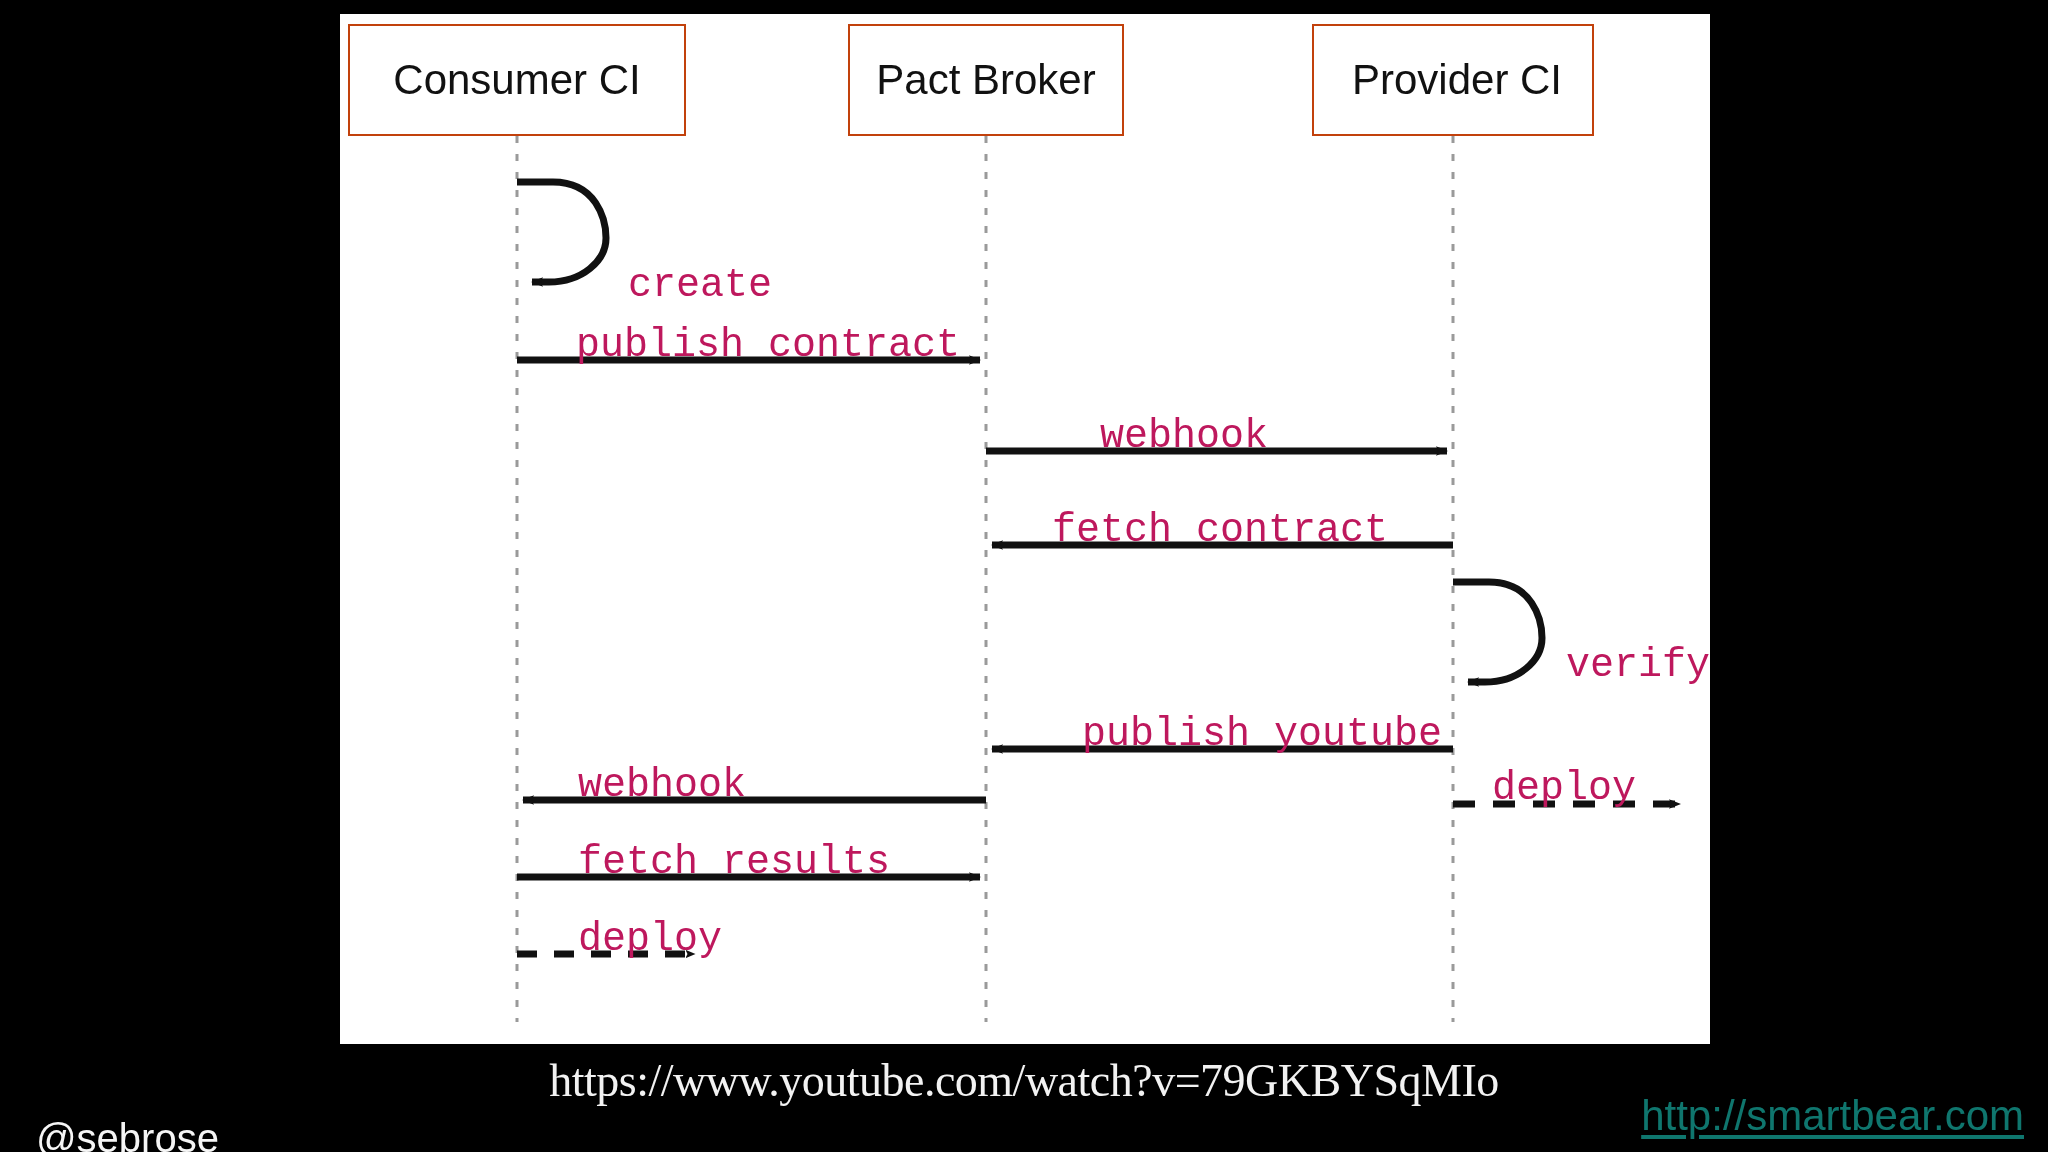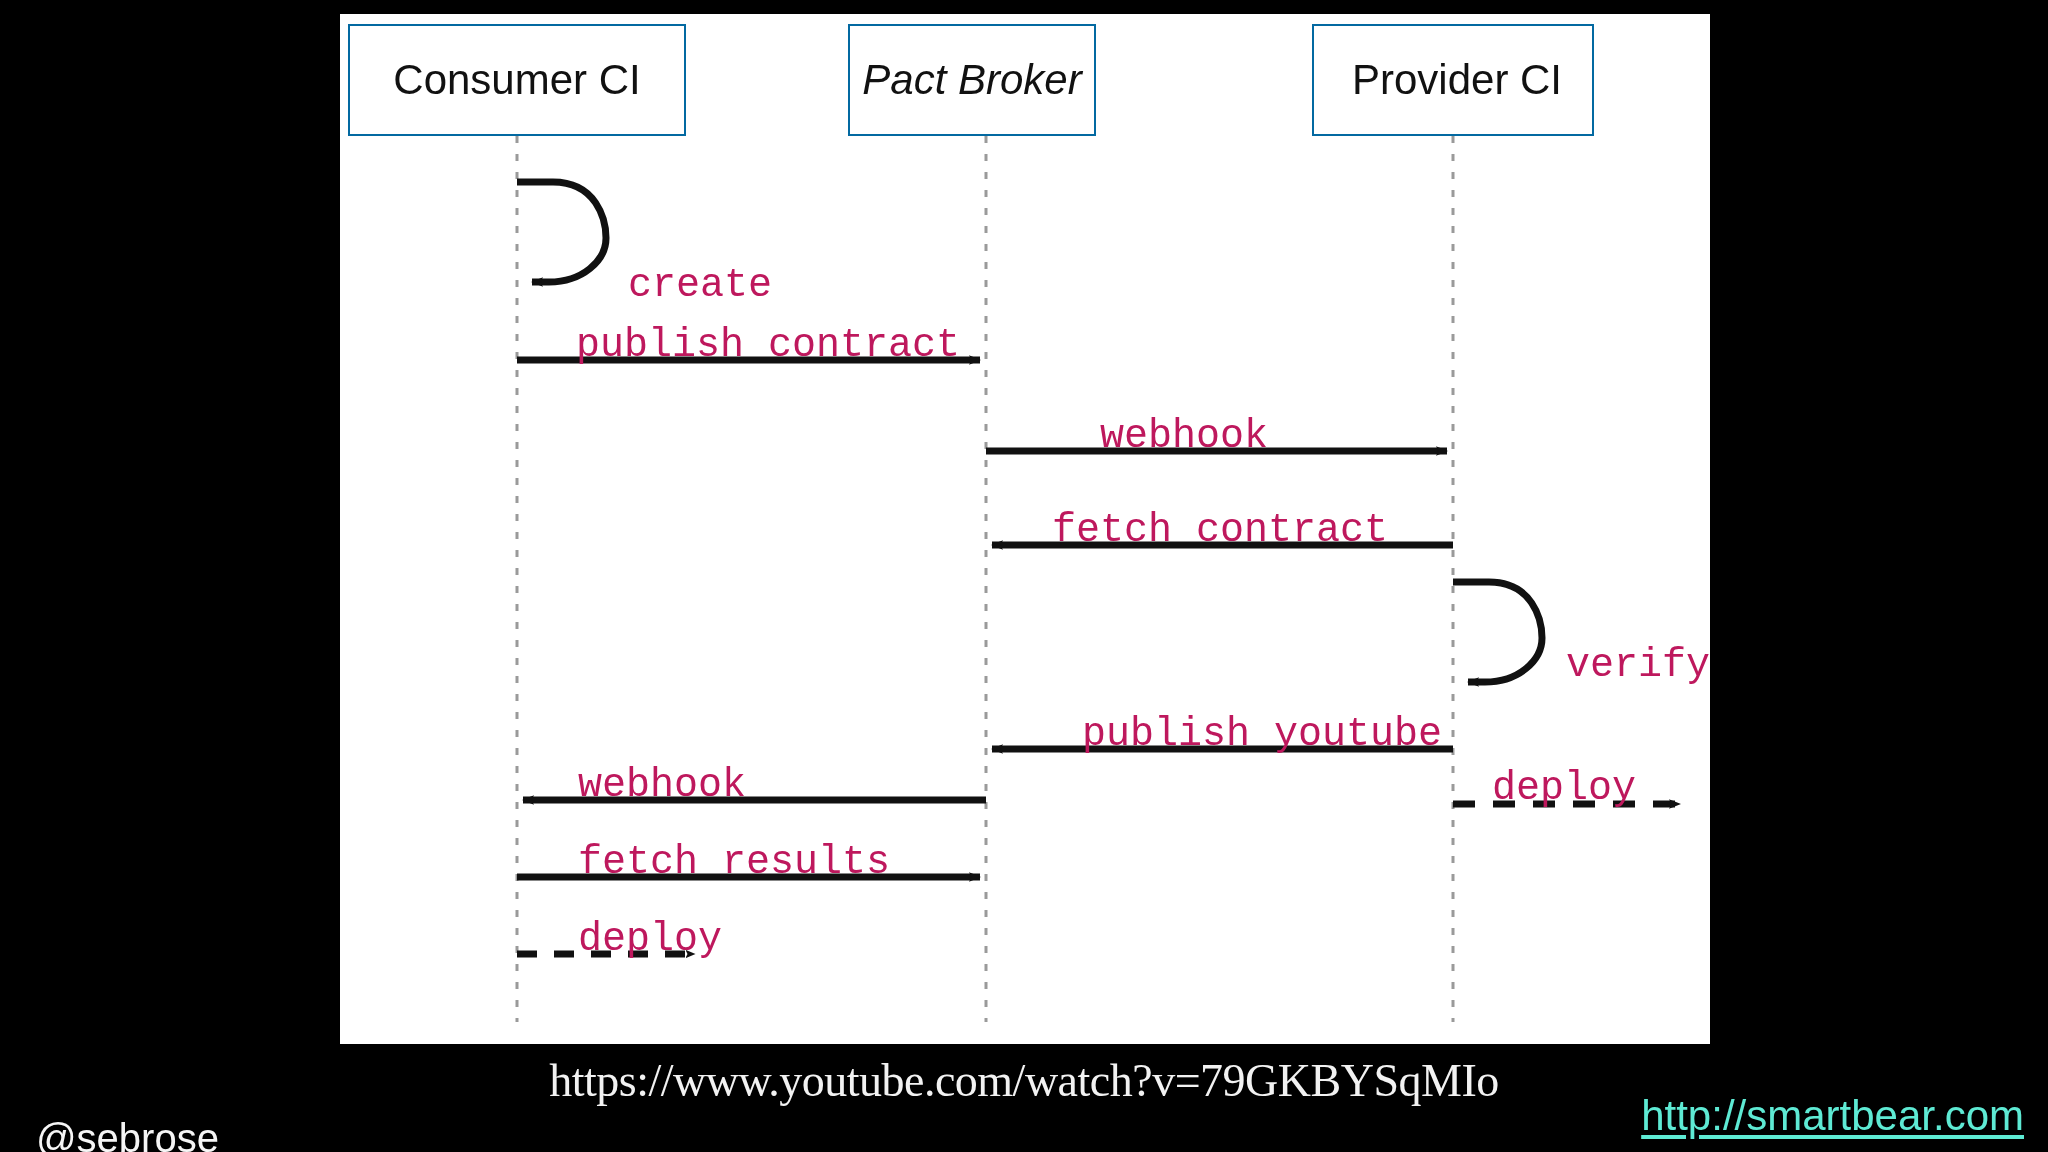--- a/index.html
+++ b/index.html
@@ -41,35 +41,35 @@
     width: 1370px;
     height: 1030px;
     display: block;
   }
 
   
   .participant-box {
     position: absolute;
     box-sizing: border-box;
     background: #ffffff;
-    border: 2px solid #0369a1;
+    border: 2px solid #c2410c;
     display: flex;
     align-items: center;
     justify-content: center;
   }
   .participant-label {
     font-family: "Liberation Sans", sans-serif;
     font-size: 42px;
     color: #111111;
     letter-spacing: 0px;
     white-space: nowrap;
   }
 
   #box-consumer { left: 8px;    top: 10px; width: 338px; height: 112px; }
-  #box-broker   { left: 508px;  top: 10px; width: 248px; height: 112px; font-style: italic; }
+  #box-broker   { left: 508px;  top: 10px; width: 276px; height: 112px; }
   #box-provider { left: 972px;  top: 10px; width: 282px; height: 112px; padding-left: 8px; }
 
   
   .msg-label {
     position: absolute;
     font-family: Liberation Mono, monospace;
     font-size: 40px;
     color: #be185d;
     white-space: nowrap;
     line-height: 1;
@@ -96,21 +96,21 @@
     color: #f5f5f5;
     font-family: "Liberation Sans", sans-serif;
     font-size: 40px;
     white-space: nowrap;
     margin-top: 24px;
   }
   #brand-link {
     position: absolute;
     right: 24px;
     top: 1092px;
-    color: #5eead4;
+    color: #0f766e;
     font-family: "Liberation Sans", sans-serif;
     font-size: 42px;
     text-decoration: underline;
     text-underline-offset: 5px;
     white-space: nowrap;
   }
 </style>
 </head>
 <body>
 

